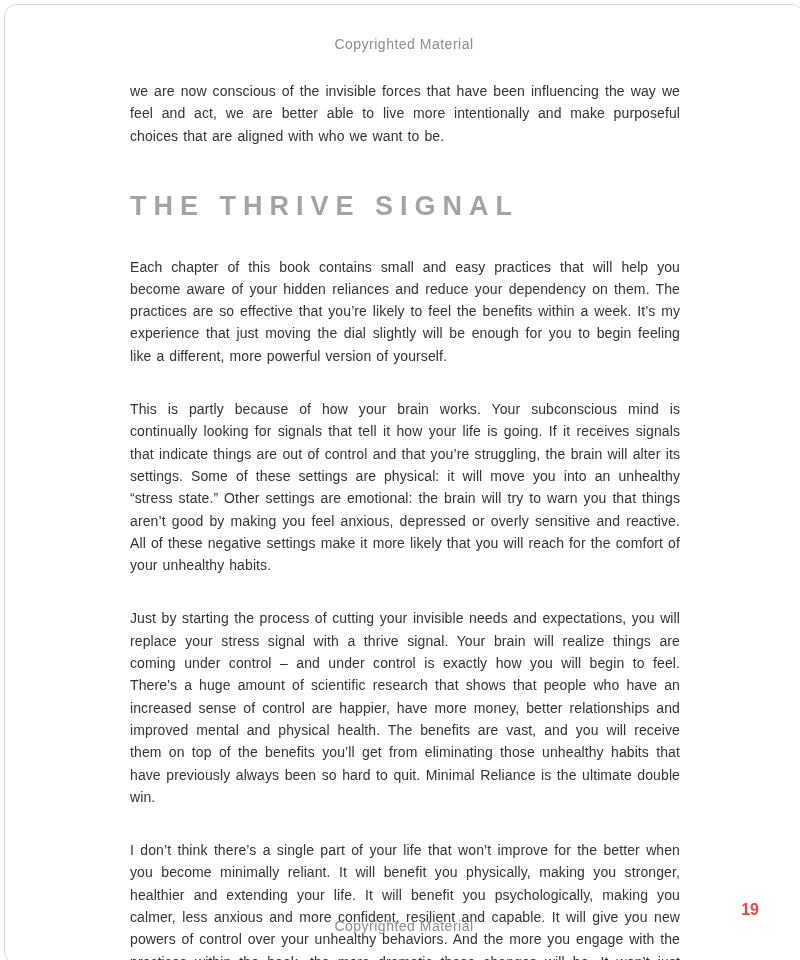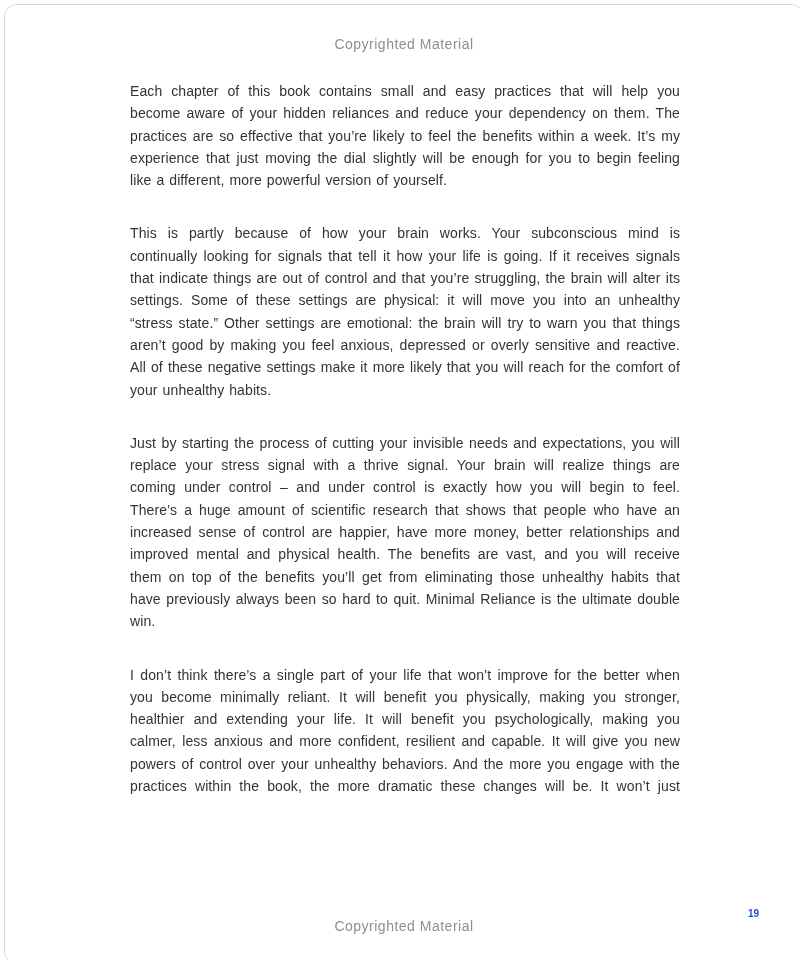--- a/index.html
+++ b/index.html
@@ -58,35 +58,37 @@
       position: absolute;
       bottom: 25px;
       left: 0;
       right: 0;
       text-align: center;
     }
     .page-number {
       position: absolute;
       bottom: 40px;
       right: 40px;
-      color: #1d4ed8;
-      font-size: 10px;
+      color: #ef4444;
+      font-size: 16px;
       font-weight: bold;
     }
   </style>
 </head>
 <body>
 
 <div class="page">
 
   <div class="copyright copyright-top">Copyrighted Material</div>
 
   <div class="content">
 
+    <p class="intro">we are now conscious of the invisible forces that have been influencing the way we feel and act, we are better able to live more intentionally and make purposeful choices that are aligned with who we want to be.</p>
 
+    <h1 class="heading">THE THRIVE SIGNAL</h1>
 
     <p>Each chapter of this book contains small and easy practices that will help you become aware of your hidden reliances and reduce your dependency on them. The practices are so effective that you’re likely to feel the benefits within a week. It’s my experience that just moving the dial slightly will be enough for you to begin feeling like a different, more powerful version of yourself.</p>
 
     <p>This is partly because of how your brain works. Your subconscious mind is continually looking for signals that tell it how your life is going. If it receives signals that indicate things are out of control and that you’re struggling, the brain will alter its settings. Some of these settings are physical: it will move you into an unhealthy “stress state.” Other settings are emotional: the brain will try to warn you that things aren’t good by making you feel anxious, depressed or overly sensitive and reactive. All of these negative settings make it more likely that you will reach for the comfort of your unhealthy habits.</p>
 
     <p>Just by starting the process of cutting your invisible needs and expectations, you will replace your stress signal with a thrive signal. Your brain will realize things are coming under control – and under control is exactly how you will begin to feel. There’s a huge amount of scientific research that shows that people who have an increased sense of control are happier, have more money, better relationships and improved mental and physical health. The benefits are vast, and you will receive them on top of the benefits you’ll get from eliminating those unhealthy habits that have previously always been so hard to quit. Minimal Reliance is the ultimate double win.</p>
 
     <p class="cutoff">I don’t think there’s a single part of your life that won’t improve for the better when you become minimally reliant. It will benefit you physically, making you stronger, healthier and extending your life. It will benefit you psychologically, making you calmer, less anxious and more confident, resilient and capable. It will give you new powers of control over your unhealthy behaviors. And the more you engage with the practices within the book, the more dramatic these changes will be. It won’t just</p>
 
   </div>

